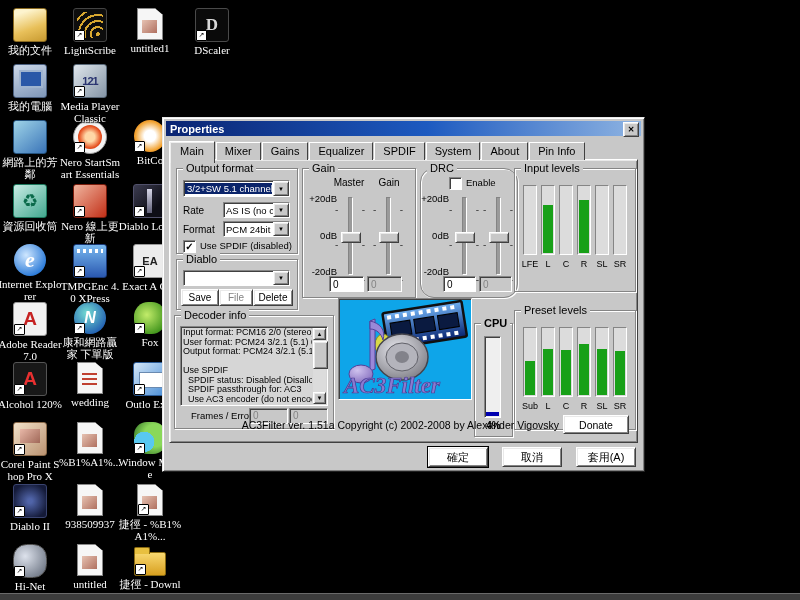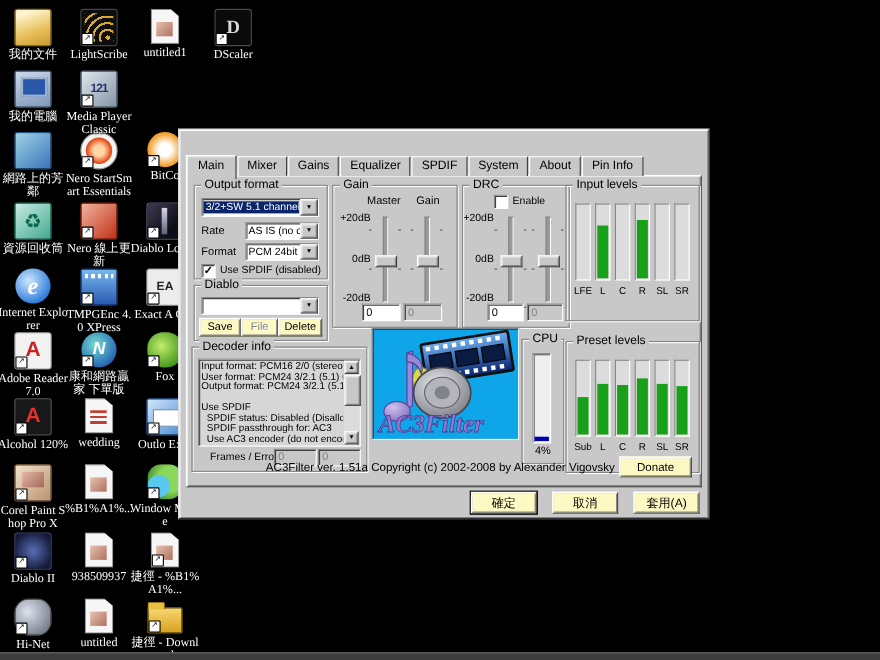--- a/index.html
+++ b/index.html
@@ -98,21 +98,21 @@
   .vfield{position:absolute;height:14px;background:#fff;border:1px solid;border-color:#858585 #fff #fff #858585;
     box-shadow:inset 1px 1px 0 #404040;font-size:10px;padding:0 0 0 3px;font-family:"Liberation Sans",sans-serif;box-sizing:content-box;}
   input.vfield{outline:none;}
   .vfield.dis{background:#c8c8c8;color:#848484;}
   .bars{position:absolute;left:7px;right:7px;top:16px;height:84px;display:flex;justify-content:space-between;}
   .lvl-col{width:16px;display:flex;flex-direction:column;align-items:center;}
   .lvl-track{position:relative;width:12px;height:84px;background:#dcdcdc;border:1px solid;
     border-color:#858585 #fff #fff #858585;}
   .lvl-fill{position:absolute;left:1px;right:1px;bottom:1px;background:#18a018;}
   .lvl-lab{margin-top:4px;font-size:9px;}
-  .btn{background:#fef9c3;border:1px solid;border-color:#fff #404040 #404040 #fff;
+  .btn{background:#ffffff;border:1px solid;border-color:#fff #404040 #404040 #fff;
     box-shadow:inset 1px 1px 0 #e9e9e9,inset -1px -1px 0 #858585;display:flex;align-items:center;justify-content:center;}
   .btn.disabled{color:#848484;text-shadow:1px 1px 0 #fff;}
   .dec-line{white-space:pre;font-size:9px;line-height:9.5px;min-height:9.5px;}
   .sbar{position:absolute;top:1px;bottom:1px;right:1px;width:13px;background:#dcdcdc;}
   .sbtn{position:absolute;left:0;width:13px;height:12px;font-size:6px;display:flex;align-items:center;justify-content:center;box-sizing:border-box;}
   .taskstrip{position:absolute;left:0;bottom:0;width:800px;height:6px;background:#3c3c3c;border-top:1px solid #6a6a6a;}
 </style>
 </head>
 <body>
 
@@ -272,20 +272,26 @@
         <span class="sc">↗</span>
       </div>
       <div class="dlabel">LightScribe</div>
     </div>
     <div class="desk-icon" style="left: -2px; top: 8px;">
       <div class="ico ic-docs"></div>
       <div class="dlabel">我的文件</div>
     </div>
 
   <div class="dlg">
+    <div class="tbar">
+      <span>Properties</span>
+      <div class="xbtn r3">
+        <span>✕</span>
+      </div>
+    </div>
     <div class="tabbar">
         <div class="tab active">Main</div>
         <div class="tab">Mixer</div>
         <div class="tab">Gains</div>
         <div class="tab">Equalizer</div>
         <div class="tab">SPDIF</div>
         <div class="tab">System</div>
         <div class="tab">About</div>
         <div class="tab">Pin Info</div>
       </div>
@@ -340,21 +346,21 @@
           <div class="thumb"></div>
         </div>
         <div class="vslider" style="left:78px;top:28px;height:78px;">
           <div class="track"></div>
           <div class="thumb"></div>
         </div>
         <input class="vfield" style="left: 26px; top: 107px; width: 30px;" value="0">
         <input class="vfield dis" style="left: 64px; top: 107px; width: 30px;" value="0">
       </div>
 
-      <div class="grp" style="left:250px;top:8px;width:96px;height:128px;">
+      <div class="grp" style="left:250px;top:8px;width:96px;height:128px;border-radius:14px;">
         <span class="gt">DRC</span>
         <div class="cbrow" style="left:28px;top:8px;">
           <span class="cb"></span>
           <span>Enable</span>
         </div>
         <div class="scale" style="left:0px;top:24px;width:28px;height:84px;">
           <span>+20dB</span>
           <span>0dB</span>
           <span>-20dB</span>
         </div>
@@ -488,21 +494,21 @@
           <ellipse cx="63" cy="58" rx="26" ry="23" fill="url(#sg)" stroke="#44444c" stroke-width="1.5"></ellipse>
           <ellipse cx="63" cy="58" rx="16" ry="14" fill="#b4b4bc" stroke="#606068"></ellipse>
           <ellipse cx="63" cy="58" rx="7" ry="6" fill="#82828a"></ellipse>
           <path d="M31 72 L31 22 L36 20 L36 70 Z" fill="#9a88d8" stroke="#54419a"></path>
           <path d="M31 22 C41 24 47 31 44 41 C42 34 37 30 31 30 Z" fill="#9a88d8" stroke="#54419a"></path>
           <ellipse cx="22" cy="75" rx="12" ry="9" fill="url(#ng)" stroke="#54419a"></ellipse>
           <text x="5" y="94" font-size="23" font-style="italic" font-weight="bold" font-family="Liberation Serif, DejaVu Serif, serif" fill="#8a7ad0" stroke="#4a3a90" stroke-width="0.7">AC3Filter</text>
         </svg>
       </div>
 
-      <div class="grp" style="left:304px;top:148px;width:37px;height:112px;">
+      <div class="grp" style="left:304px;top:163px;width:37px;height:112px;font-weight:bold;">
         <span class="gt">CPU</span>
         <div class="s3" style="position:absolute;left:9px;top:12px;width:15px;height:80px;background:#efefef;">
           <div style="position: absolute; left: 1px; right: 1px; bottom: 1px; background: rgb(0, 0, 176); height: 5%;"></div>
         </div>
         <span class="flabel" style="left:0;top:96px;width:100%;text-align:center;">4%</span>
       </div>
 
       <div class="grp" style="left:344px;top:150px;width:120px;height:118px;">
         <span class="gt">Preset levels</span>
         <div class="bars">

